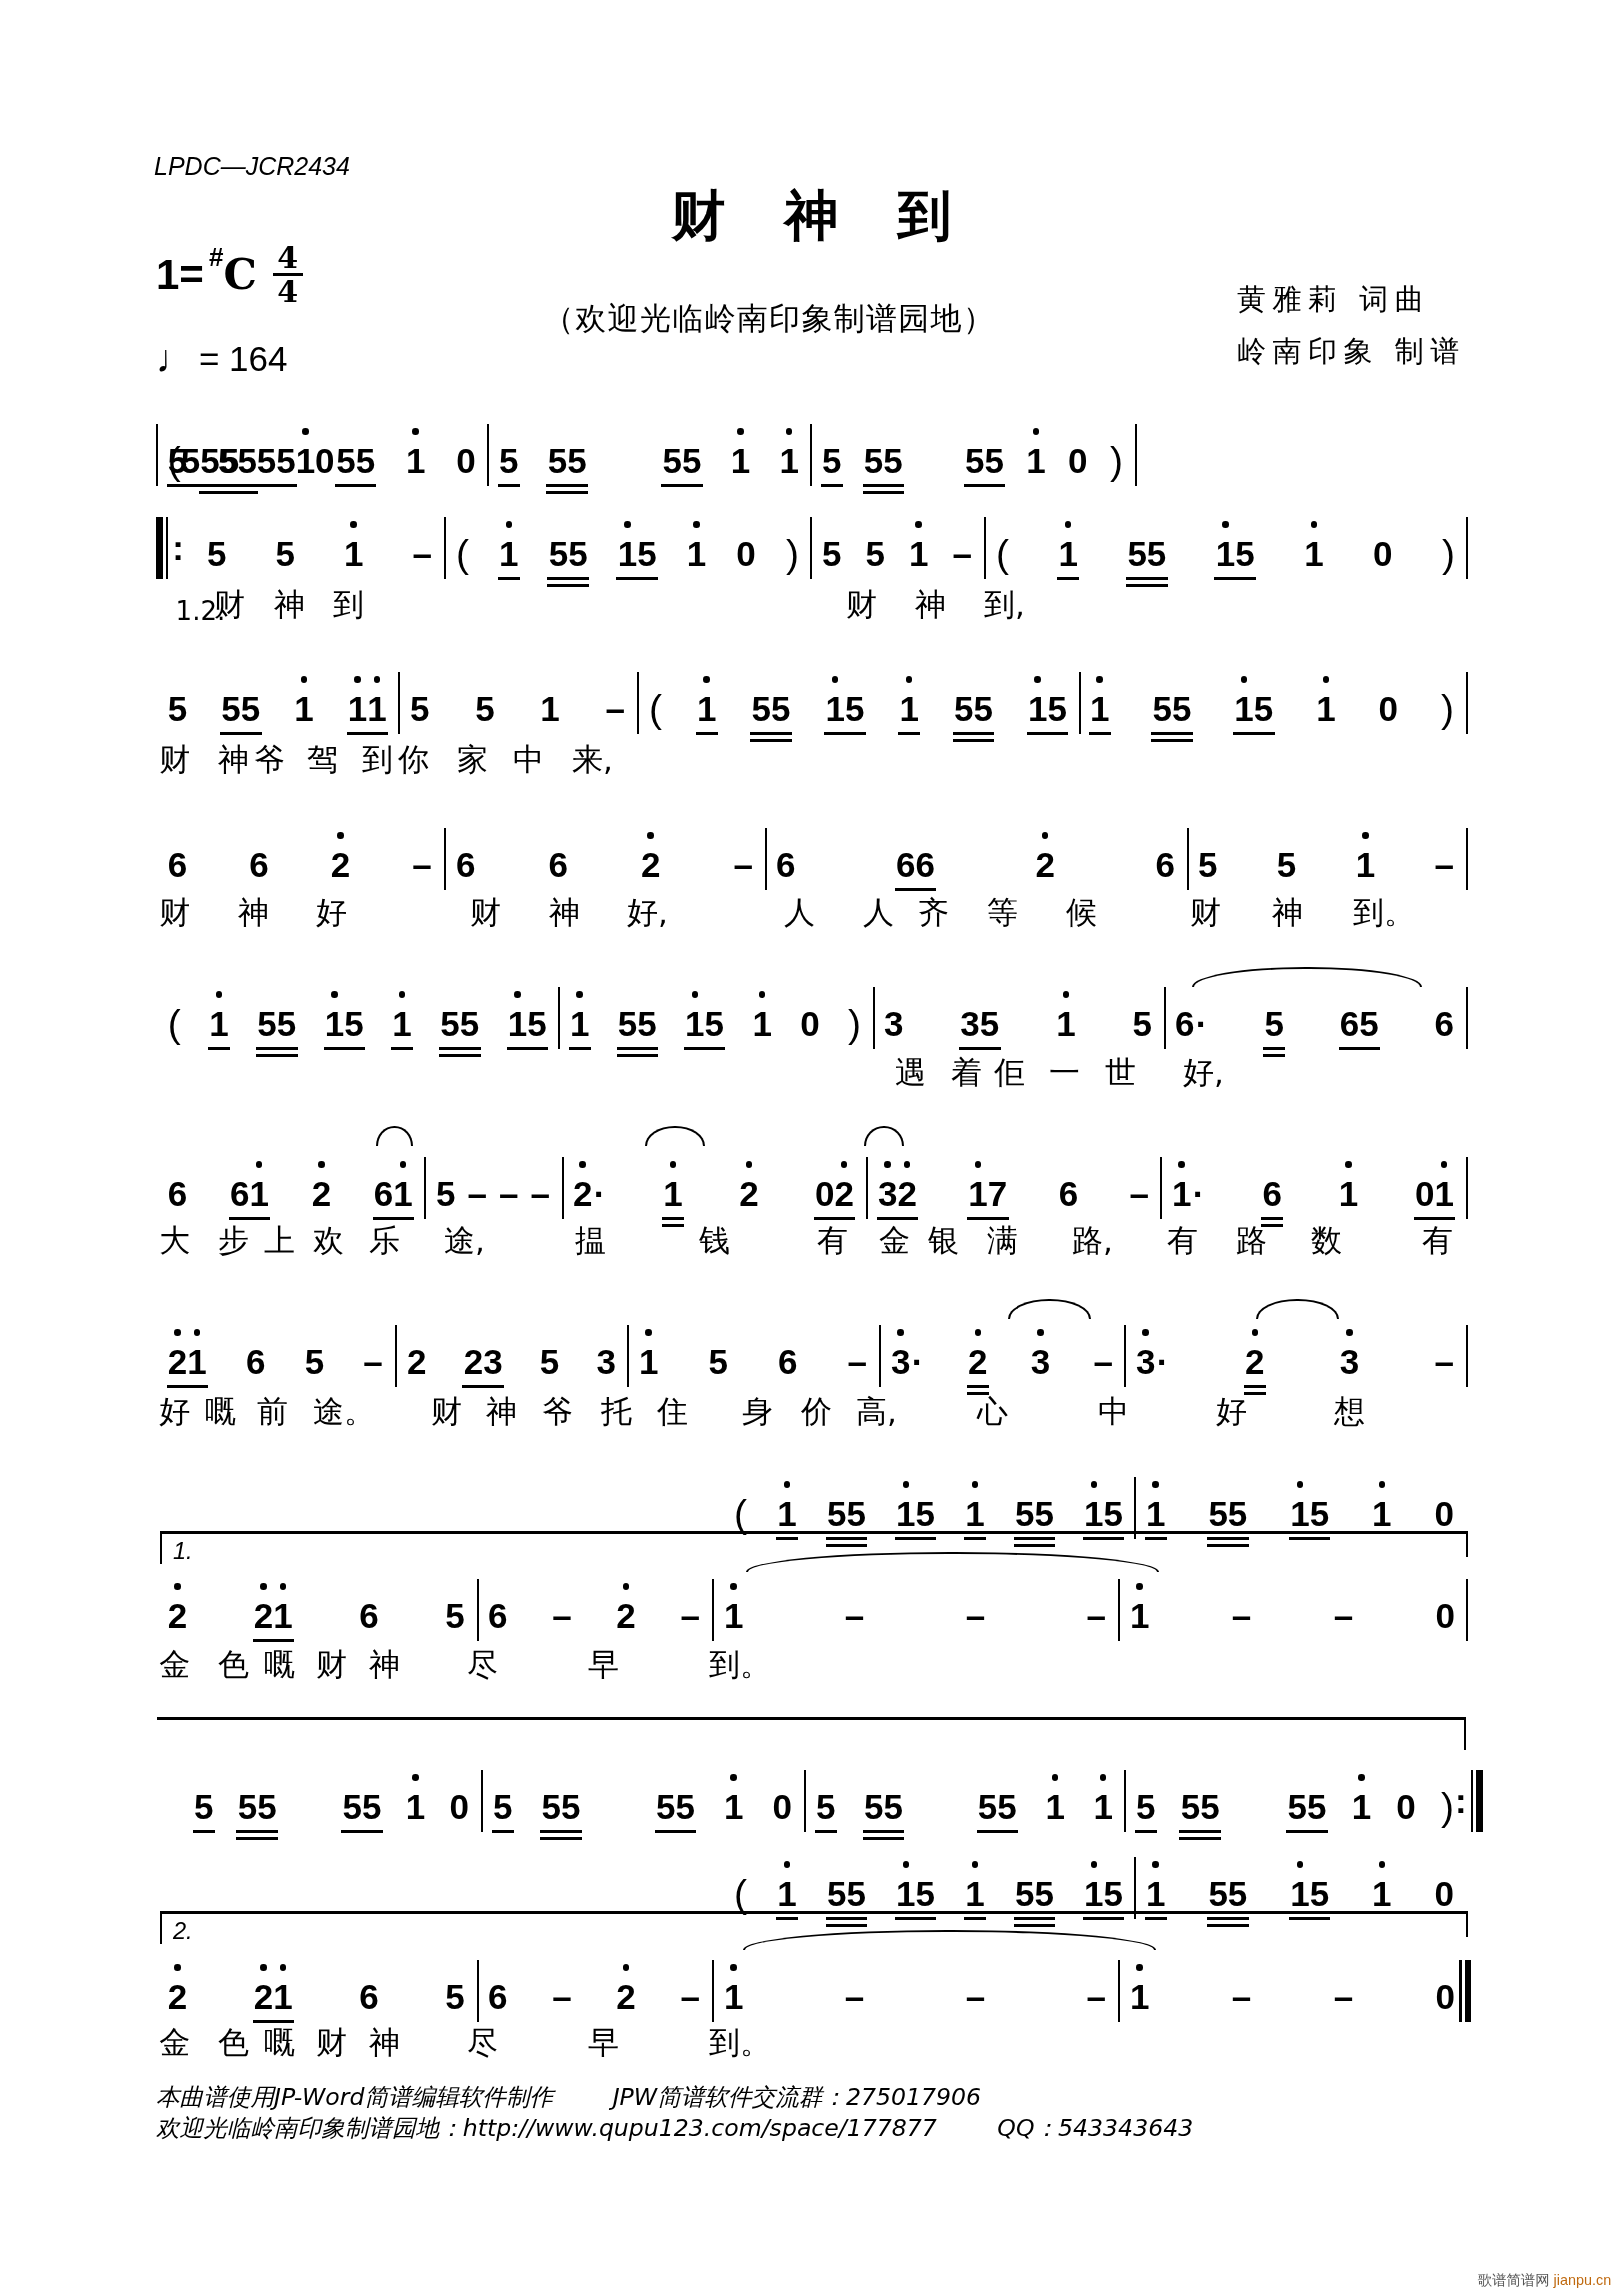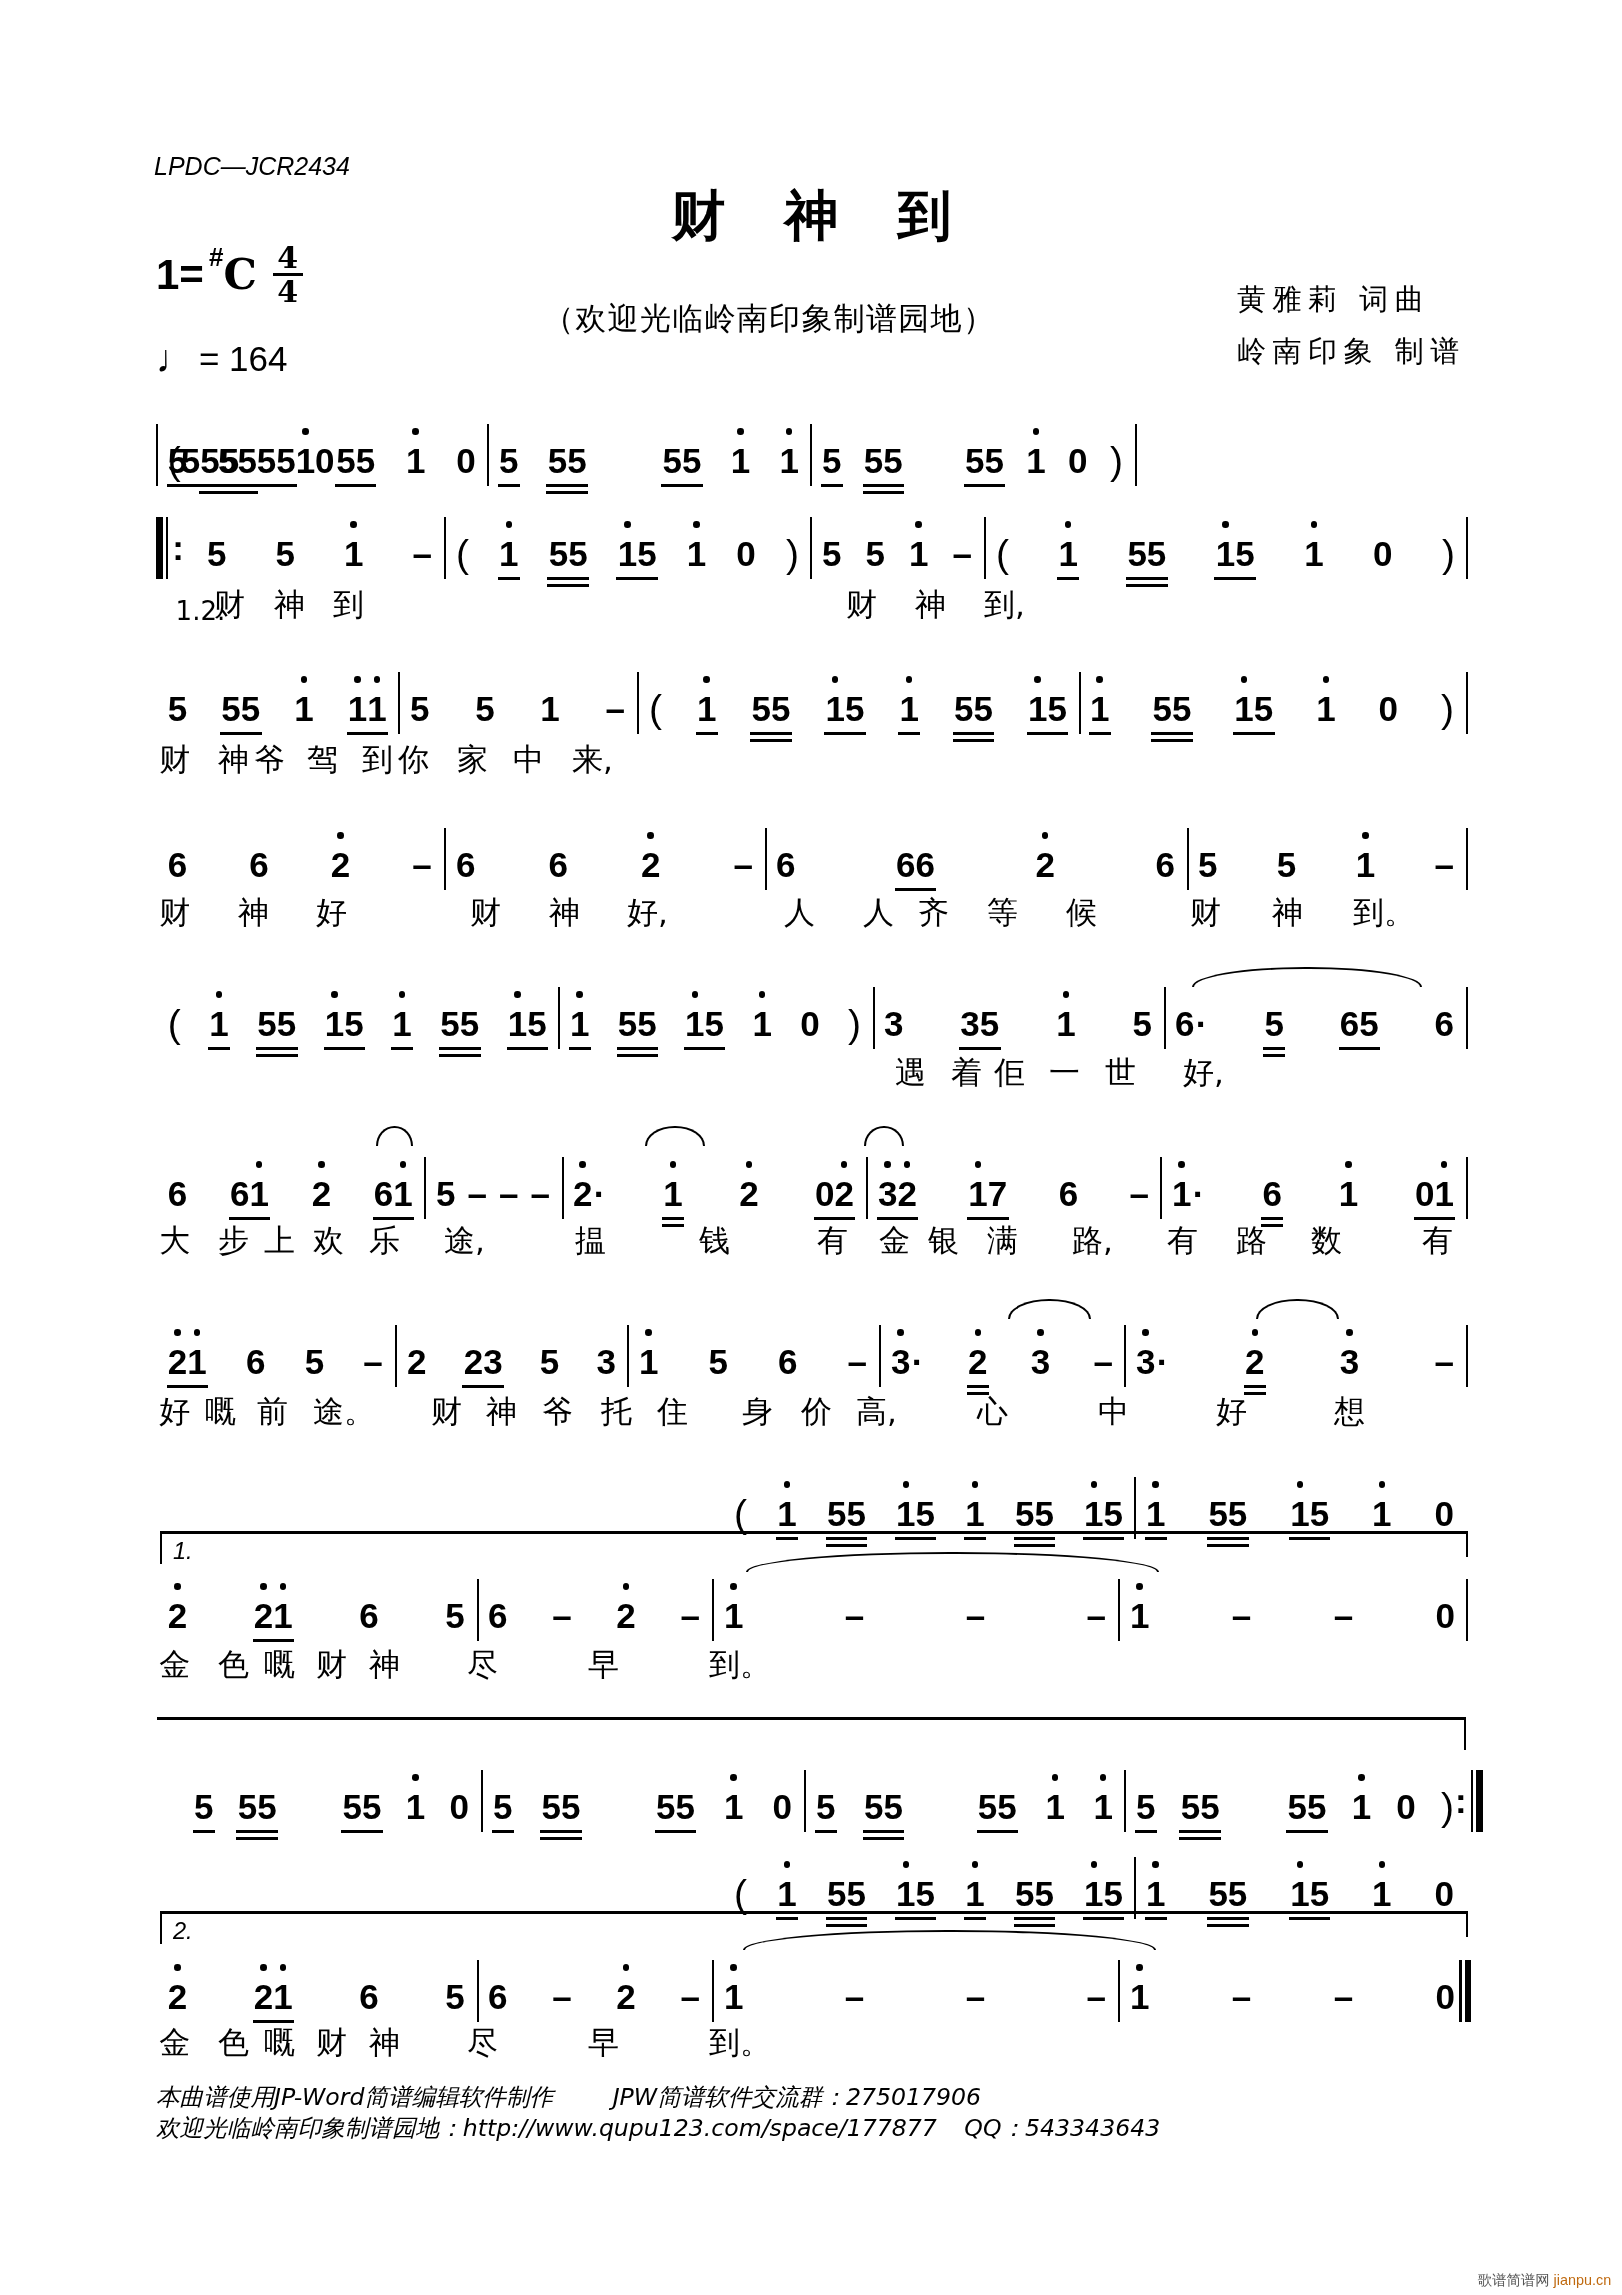--- a/index.html
+++ b/index.html
@@ -1096,19 +1096,19 @@
     <div class="slur" style="left: 746px; top: 1552px; width: 409px;"></div>
     <div class="slur" style="left: 743px; top: 1930px; width: 409px;"></div>
   </div>
 
 <div class="abs footer" style="top:2081px">
   <span>本曲谱使用JP-Word简谱编辑软件制作</span>
   <span style="margin-left:52px">JPW简谱软件交流群：275017906</span>
 </div>
 <div class="abs footer" style="top:2112px">
   <span>欢迎光临岭南印象制谱园地：http://www.qupu123.com/space/177877</span>
-  <span style="margin-left:20px">QQ：543343643</span>
+  <span style="margin-left:53px">QQ：543343643</span>
 </div>
 <div class="abs wm">
   <span>歌谱简谱网</span>
   <b>jianpu.cn</b>
 </div>
 
 
 </body></html>

